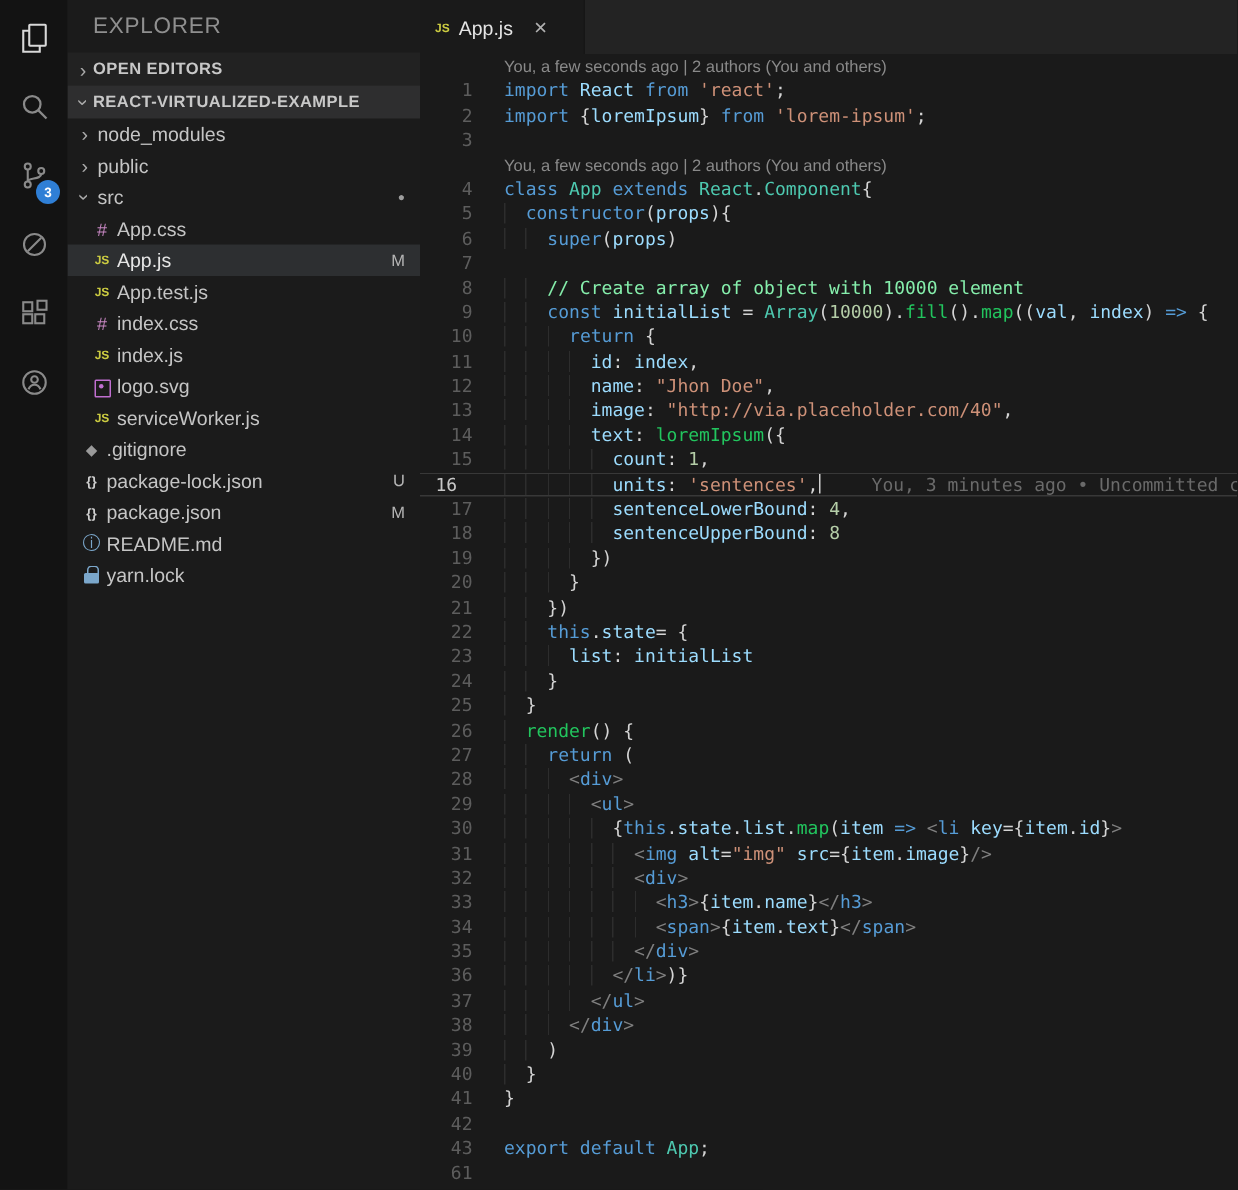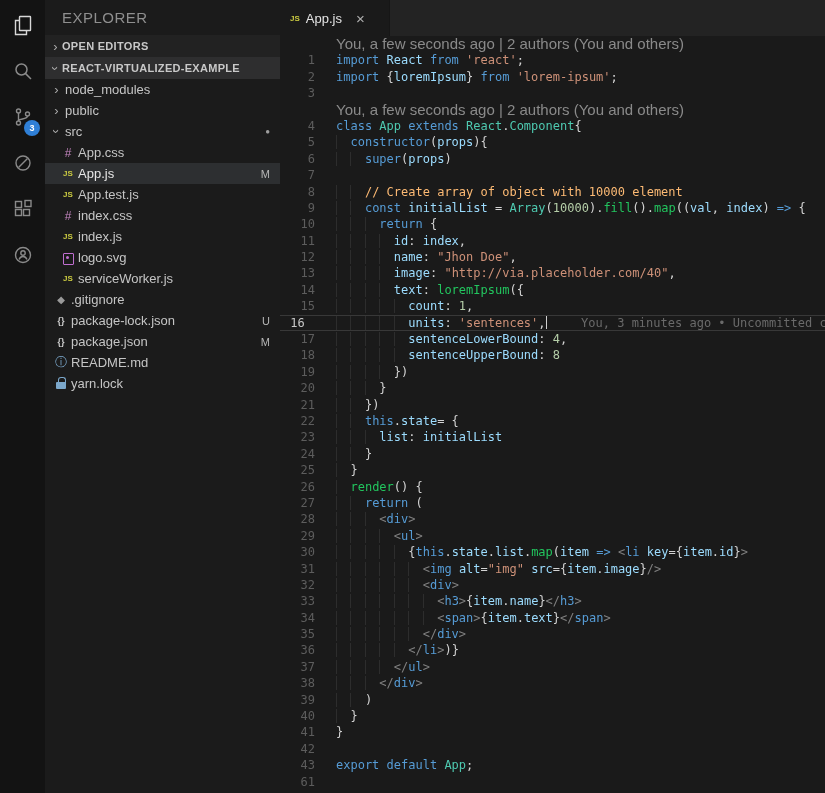--- a/index.html
+++ b/index.html
@@ -69,34 +69,34 @@
     font-family:"DejaVu Sans Mono", monospace; font-size:12px; line-height:16.4px;
   }
   .row { display:flex; height:16.4px; white-space:pre; }
   .row.current { box-shadow: inset 0 1px 0 #383838, inset 0 -1px 0 #383838; }
   .gutter {
     width:56px; flex:none; text-align:right; padding-right:21px;
     color:#5d5d5d; user-select:none; cursor:pointer;
   }
   .row.current .gutter { color:#c8c8c8;text-align:center; }
   .codeln { flex:1; min-width:0; overflow:hidden; }
-  .lens { font-family:"Liberation Sans", sans-serif; font-size:15px; color:#8a8a8a; }
+  .lens { font-family:"Liberation Sans", sans-serif; font-size:11px; color:#8a8a8a; }
   .ig { box-shadow: inset 1px 0 0 #2d2d2d; }
   .cursor { display:inline-block; width:1.5px; height:13px; background:#cfcfcf; vertical-align:-2px; }
   .blame { color:#6a6a6a; margin-left:34px; }
 
   
   .tk-kc { color:#569cd6; }  
   .tk-k  { color:#569cd6; }  
   .tk-ty { color:#4ec9b0;margin-top:20px; }  
   .tk-f  { color:#22c55e; }  
   .tk-s  { color:#ce9178; }  
   .tk-su { color:#ce9178; } 
   .tk-n  { color:#b5cea8; }  
-  .tk-c  { color:#fdba74; }  
+  .tk-c  { color:#86efac; }  
   .tk-v  { color:#9cdcfe; }  
   .tk-p  { color:#d4d4d4; }  
   .tk-jb { color:#808080; }  
   .tk-jt { color:#569cd6; }  
 </style>
 </head>
 <body>
 
 <div class="app">
 

